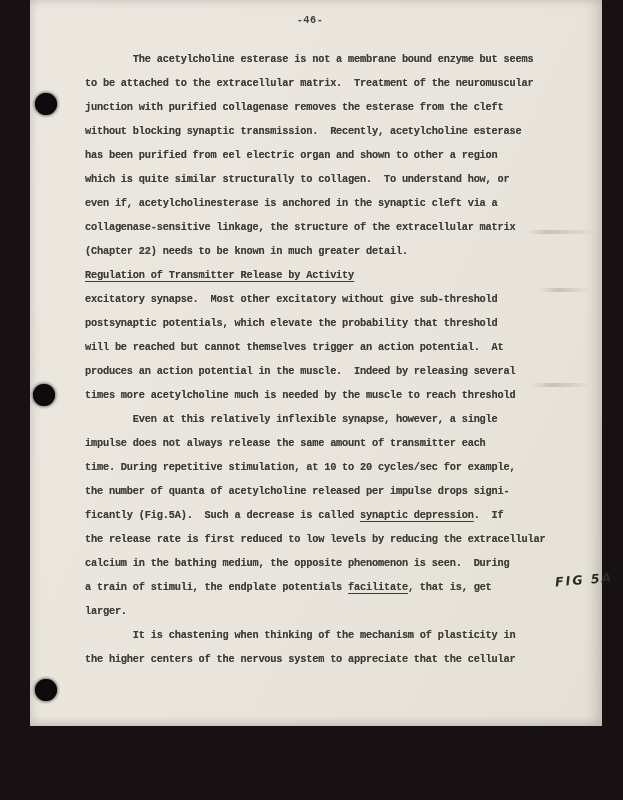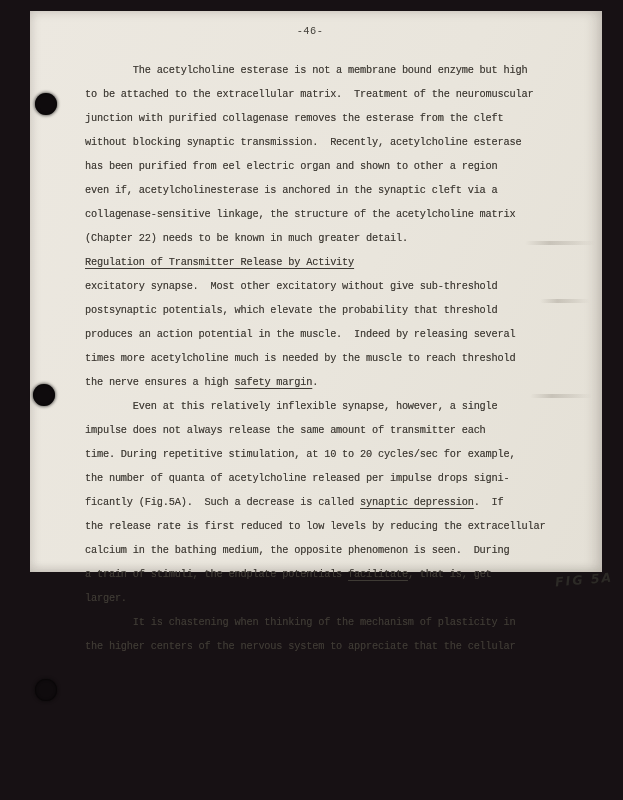--- a/index.html
+++ b/index.html
@@ -10,27 +10,28 @@
   body {
     width: 623px;
     height: 800px;
     position: relative;
     overflow: hidden;
     font-family: "Liberation Mono", "DejaVu Sans Mono", monospace;
   }
   .paper {
     position: absolute;
     left: 30px;
-    top: 11px;
+    top: 0;
     width: 572px;
-    height: 561px;
+    height: 726px;
     background: linear-gradient(115deg, #ece8e0 0%, #e9e5dc 55%, #e4e0d6 100%);
     box-shadow: inset -7px 0 12px rgba(40,30,25,0.14),
                 inset 4px 0 8px rgba(40,30,25,0.07),
                 inset 0 -4px 8px rgba(40,30,25,0.06);
+    font-weight: bold;
   }
   .page-number {
     position: absolute;
     top: 14px;
     left: 0;
     width: 560px;
     text-align: center;
     font-size: 10.3px;
     letter-spacing: 0.5px;
     color: #43403a;
@@ -82,34 +83,35 @@
     opacity: 0.55;
   }
 </style>
 </head>
 <body>
 
 <div class="paper">
   <div class="page-number">-46-</div>
 
   <div class="text-body">
-      <div class="line"><span>        The acetylcholine esterase is not a membrane bound enzyme but high</span></div>
+      <div class="line"><span>        The acetylcholine esterase is not a membrane bound enzyme but seems</span></div>
       <div class="line"><span>to be attached to the extracellular matrix.  Treatment of the neuromuscular</span></div>
       <div class="line"><span>junction with purified collagenase removes the esterase from the cleft</span></div>
       <div class="line"><span>without blocking synaptic transmission.  Recently, acetylcholine esterase</span></div>
       <div class="line"><span>has been purified from eel electric organ and shown to other a region</span></div>
+      <div class="line"><span>which is quite similar structurally to collagen.  To understand how, or</span></div>
       <div class="line"><span>even if, acetylcholinesterase is anchored in the synaptic cleft via a</span></div>
-      <div class="line"><span>collagenase-sensitive linkage, the structure of the acetylcholine matrix</span></div>
+      <div class="line"><span>collagenase-sensitive linkage, the structure of the extracellular matrix</span></div>
       <div class="line"><span>(Chapter 22) needs to be known in much greater detail.</span></div>
       <div class="line"><span class="u">Regulation of Transmitter Release by Activity</span></div>
       <div class="line"><span>excitatory synapse.  Most other excitatory without give sub-threshold</span></div>
       <div class="line"><span>postsynaptic potentials, which elevate the probability that threshold</span></div>
+      <div class="line"><span>will be reached but cannot themselves trigger an action potential.  At</span></div>
       <div class="line"><span>produces an action potential in the muscle.  Indeed by releasing several</span></div>
       <div class="line"><span>times more acetylcholine much is needed by the muscle to reach threshold</span></div>
-      <div class="line"><span>the nerve ensures a high </span><span class="u">safety margin</span><span>.</span></div>
       <div class="line"><span>        Even at this relatively inflexible synapse, however, a single</span></div>
       <div class="line"><span>impulse does not always release the same amount of transmitter each</span></div>
       <div class="line"><span>time. During repetitive stimulation, at 10 to 20 cycles/sec for example,</span></div>
       <div class="line"><span>the number of quanta of acetylcholine released per impulse drops signi-</span></div>
       <div class="line"><span>ficantly (Fig.5A).  Such a decrease is called </span><span class="u">synaptic depression</span><span>.  If</span></div>
       <div class="line"><span>the release rate is first reduced to low levels by reducing the extracellular</span></div>
       <div class="line"><span>calcium in the bathing medium, the opposite phenomenon is seen.  During</span></div>
       <div class="line"><span>a train of stimuli, the endplate potentials </span><span class="u">facilitate</span><span>, that is, get</span></div>
       <div class="line"><span>larger.</span></div>
       <div class="line"><span>        It is chastening when thinking of the mechanism of plasticity in</span></div>

